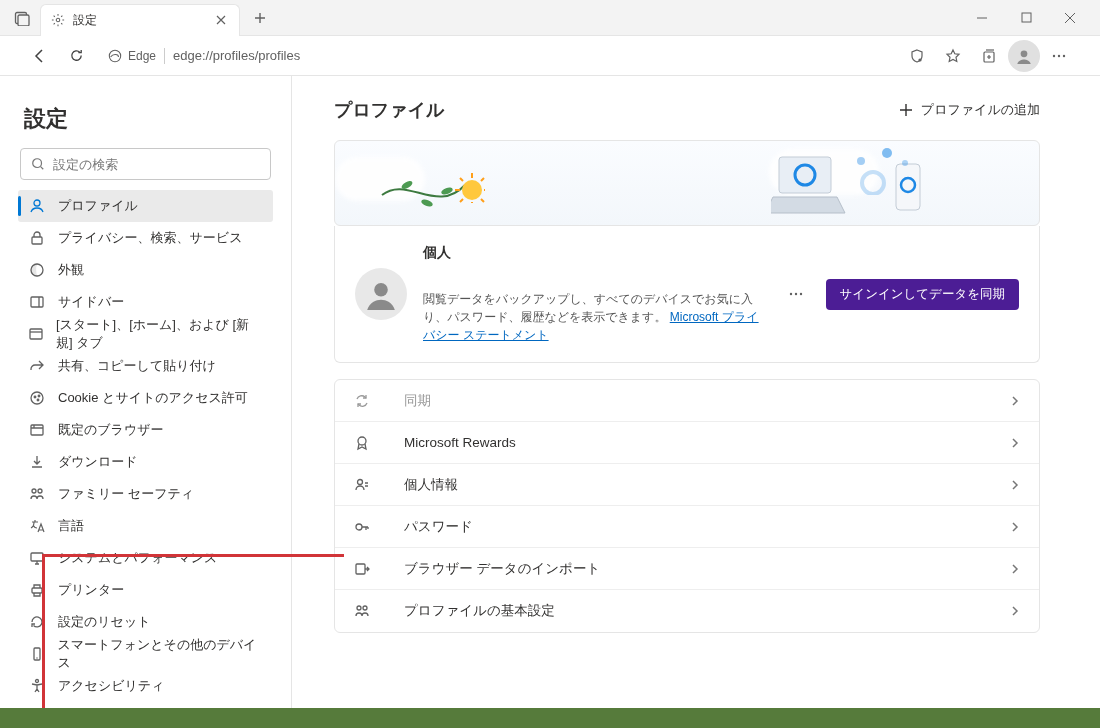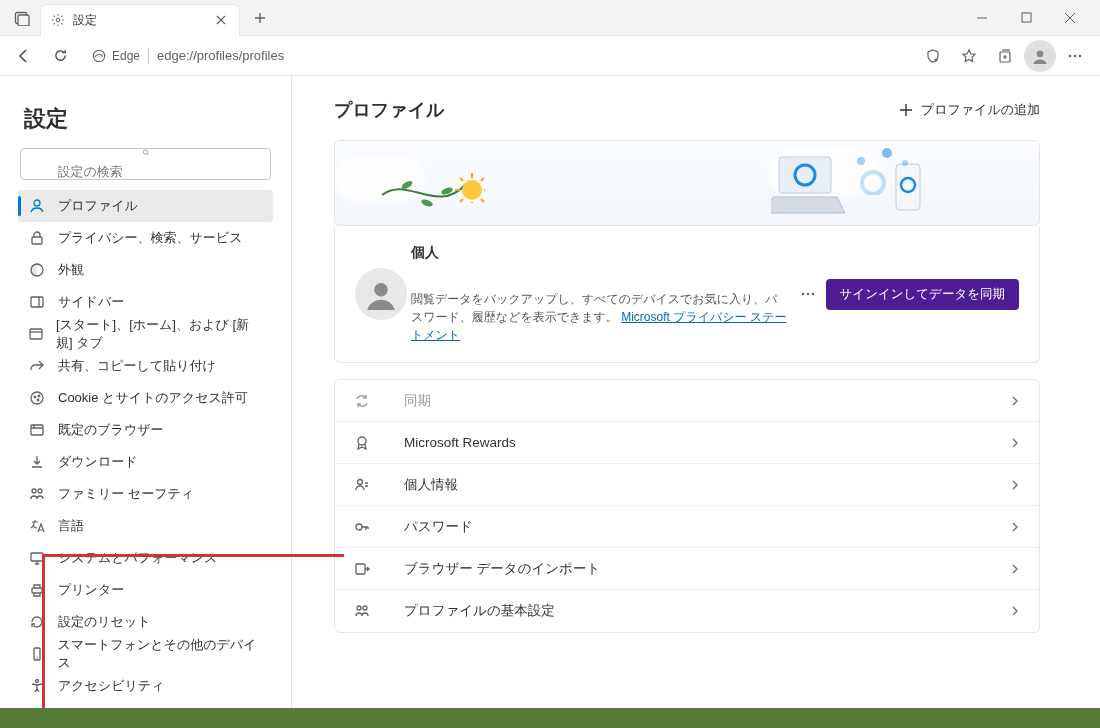--- a/index.html
+++ b/index.html
@@ -12,35 +12,35 @@
   .tab-group-icon { width: 28px; display:flex; justify-content:center; color:#616161; }
   .tab { display: flex; align-items: center; height: 32px; background: #fff; border-radius: 6px 6px 0 0; padding: 0 10px; margin-left: 4px; min-width: 200px; max-width: 210px; gap:8px; border:1px solid #e5e5e5; border-bottom:none; position:relative; top:2px;}
   .tab .tab-title { font-size: 12px; color:#323130; flex:1; white-space:nowrap; overflow:hidden; text-overflow:ellipsis;}
   .tab .tab-close { width:16px; height:16px; display:flex; align-items:center; justify-content:center; color:#616161; }
   .new-tab-btn { width:28px; height:28px; display:flex; align-items:center; justify-content:center; margin-left:6px; color:#616161;}
   .titlebar .spacer { flex:1; }
   .win-controls { display:flex; gap:0; }
   .win-btn { width:44px; height:32px; display:flex; align-items:center; justify-content:center; color:#616161;}
 
   
-  .addrbar { height: 40px; background:#fff; display:flex; align-items:center; padding: 0 8px; gap:4px; border-bottom:1px solid #e5e5e5;}
+  .addrbar { height: 40px; background:#fff; display:flex; align-items:center; padding: 0 24px; gap:4px; border-bottom:1px solid #e5e5e5;}
   .nav-btn { width:32px; height:32px; display:flex; align-items:center; justify-content:center; color:#424242; border-radius:4px;}
   .address-field { flex:1; display:flex; align-items:center; height:32px; border-radius:16px; padding:0 12px; gap:8px; }
   .address-field .edge-badge { display:flex; align-items:center; gap:6px; font-size:12px; color:#616161;}
   .address-field .pipe { width:1px; height:16px; background:#ccc; }
   .address-field .url { font-size:13px; color:#616161; }
   .addr-right { display:flex; align-items:center; gap:2px; }
   .addr-icon { width:34px; height:32px; display:flex; align-items:center; justify-content:center; color:#616161;}
   .avatar-btn { width:32px; height:32px; border-radius:50%; background:#e0e0e0; display:flex; align-items:center; justify-content:center; color:#8a8a8a;}
 
   
   .content { display:flex; height: calc(728px - 36px - 40px - 20px); }
   .sidebar { width: 292px; border-right:1px solid #e5e5e5; padding: 20px 18px 10px 18px; }
   .sidebar-title { font-size: 22px; font-weight:600; margin: 8px 6px 14px 6px; }
-  .search-box { display:flex; align-items:center; border:1px solid #c8c8c8; border-radius:4px; height:32px; padding:0 10px; gap:8px; margin: 0 2px 10px 2px; background:#fff;flex-direction:column;}
+  .search-box { display:flex; align-items:center; border:1px solid #c8c8c8; border-radius:4px; height:32px; padding:0 10px; gap:8px; margin: 0 2px 10px 2px; background:#fff;}
   .search-box input { border:none; outline:none; font-size:13px; flex:1; background:transparent;}
   .side-list { list-style:none; }
   .side-item { display:flex; align-items:center; gap:12px; height:32px; padding: 0 10px; font-size:13px; color:#323130; border-radius:3px; cursor:pointer; position:relative;}
   .side-item.active { background:#eaeaea; }
   .side-item.active::before { content:""; position:absolute; left:0; top:6px; bottom:6px; width:3px; background:#0078d4; border-radius:2px;}
   .side-item .icon { width:18px; height:18px; color:#616161; display:flex; align-items:center; justify-content:center;}
   .side-item.active .icon { color:#0078d4; }
 
   
   .main { flex:1; padding: 22px 60px 0 42px; overflow:auto; }
@@ -49,21 +49,21 @@
   .add-profile { display:flex; align-items:center; gap:8px; font-size:13px; color:#323130; cursor:pointer;}
   .hero { height:86px; border:1px solid #e5e5e5; border-radius:6px; background: linear-gradient(#fafcff,#f3f7fb); position:relative; overflow:hidden; margin-bottom:0;}
   .hero .sun { position:absolute; left:120px; top:32px; width:30px; height:30px; }
   .hero .leaf { position:absolute; left:42px; top:24px; }
   .hero .cloud { position:absolute; left:0; top:16px; width:90px; height:44px; background:#fff; border-radius:40px; filter: blur(2px); opacity:.9;}
   .hero .cloud2 { position:absolute; right:160px; top:8px; width:110px; height:46px; background:#fff; border-radius:40px; filter: blur(2px); opacity:.9;}
   .hero .laptop { position:absolute; right:190px; top:10px; }
   .hero .phone { position:absolute; right:118px; top:22px; }
   .hero .bubbles { position:absolute; right:106px; top:4px; }
 
-  .profile-card { border:1px solid #e5e5e5; border-top:none; border-radius:0 0 6px 6px; padding: 18px 20px; display:flex; align-items:center; gap:4px; }
+  .profile-card { border:1px solid #e5e5e5; border-top:none; border-radius:0 0 6px 6px; padding: 18px 20px; display:flex; align-items:center; gap:16px; }
   .profile-avatar { width:52px; height:52px; border-radius:50%; background:#e8e8e8; display:flex; align-items:center; justify-content:center; color:#8a8a8a;}
   .profile-text { flex:1; }
   .profile-name { font-size:14px; font-weight:600; margin-bottom:4px;}
   .profile-desc { font-size:12px; color:#555; line-height:1.5;margin-top:28px;}
   .profile-desc a { color:#0067c0; text-decoration:underline;}
   .more-btn { width:28px; height:28px; display:flex; align-items:center; justify-content:center; color:#616161;}
   .signin-btn { background:#4c1d95; color:#fff; border:none; border-radius:4px; padding: 7px 14px; font-size:12.5px; cursor:pointer;}
 
   .setting-list { margin-top:16px; border:1px solid #e5e5e5; border-radius:6px; }
   .setting-row { display:flex; align-items:center; height:42px; padding:0 18px; gap:16px; border-bottom:1px solid #eee; cursor:pointer;}

